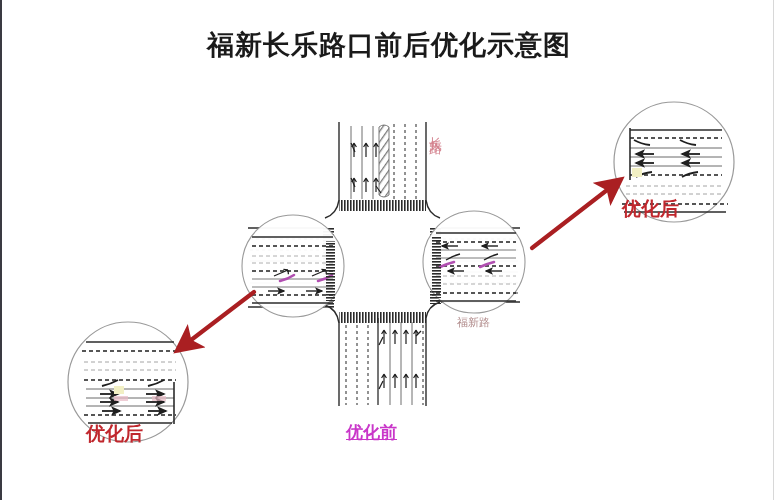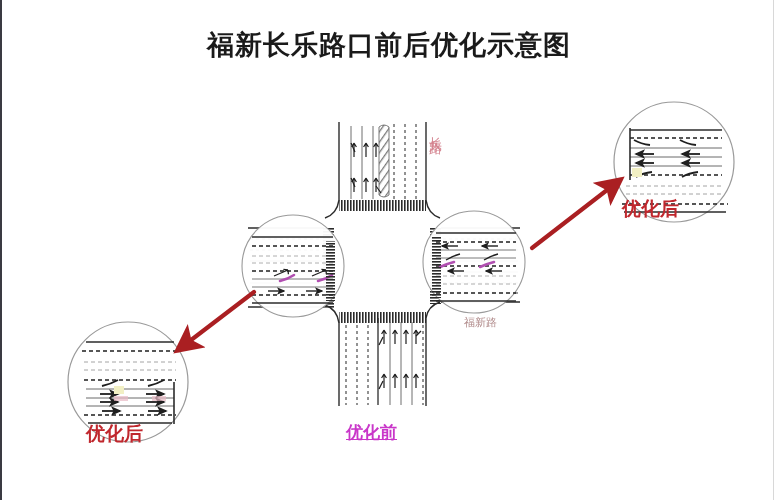--- a/index.html
+++ b/index.html
@@ -63,21 +63,20 @@
     color: #d4838f;
     writing-mode: vertical-rl;
     letter-spacing: 3px;
     font-weight: normal;
   }
   #cap-fuxin {
     left: 455px; top: 315px;
     font-size: 11px;
     color: #b08a8a;
     font-weight: normal;
-    margin-left: 7px;
   }
 </style>
 </head>
 <body>
 
 <div id="root">
 
   <div id="title">福新长乐路口前后优化示意图</div>
 
   <svg class="svg-layer" width="774" height="500">

